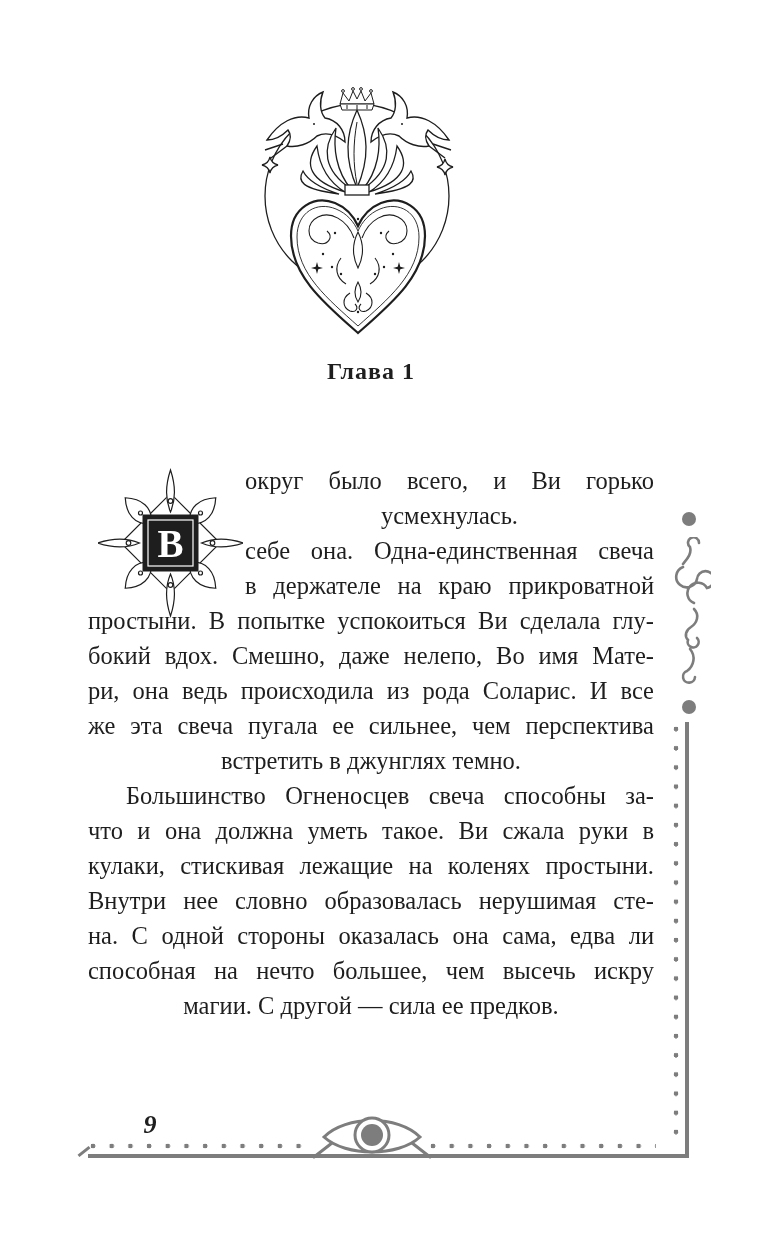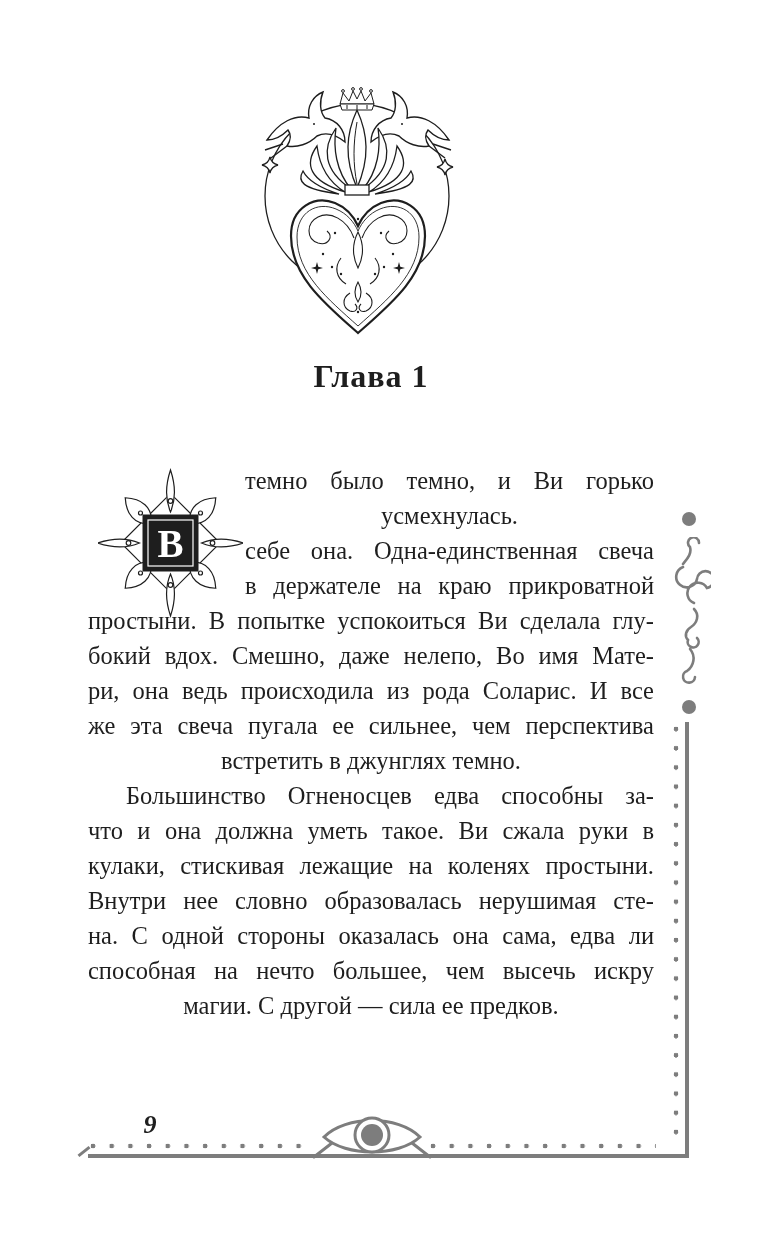--- a/index.html
+++ b/index.html
@@ -14,21 +14,21 @@
     color:var(--ink);overflow:hidden;
   }
   .page{position:relative;width:768px;height:1240px;background:var(--bg);}
 
   
   .ornament-top{position:absolute;left:233px;top:86px;width:250px;height:250px;}
 
   
   .chapter-title{
     position:absolute;left:88px;top:358px;width:566px;margin:0;
-    text-align:center;font-size:32px;font-weight:bold;letter-spacing:1px;
+    text-align:center;font-size:24px;font-weight:bold;letter-spacing:1px;
     color:var(--ink);
   }
 
   
   .text-block{
     position:absolute;left:88px;top:463px;width:566px;
     font-size:24.5px;
   }
   .ln{
     margin:0;height:35px;line-height:35px;
@@ -172,31 +172,31 @@
             <circle cx="30" cy="-30" r="2"></circle>
           <circle cx="30" cy="30" r="2"></circle>
             <circle cx="-30" cy="30" r="2"></circle>
           <rect x="-28" y="-28.5" width="56" height="57" fill="#1e1e1e" stroke="none"></rect>
           <rect x="-22.5" y="-23" width="45" height="46" stroke="#fff" stroke-width="1.2"></rect>
           <text y="14" text-anchor="middle" font-size="39" font-weight="bold" fill="#fff" stroke="none">В</text>
         </g>
       </svg>
     </div>
 
-    <p class="ln j cap">темно было темно, и Ви горько</p>
+    <p class="ln j cap">округ было всего, и Ви горько</p>
     <p class="ln l cap">усмехнулась.</p>
     <p class="ln j cap">себе она. Одна-единственная свеча</p>
     <p class="ln j cap">в держателе на краю прикроватной</p>
     <p class="ln j">простыни. В попытке успокоиться Ви сделала глу-</p>
     <p class="ln j">бокий вдох. Смешно, даже нелепо, Во имя Мате-</p>
     <p class="ln j">ри, она ведь происходила из рода Соларис. И все</p>
     <p class="ln j">же эта свеча пугала ее сильнее, чем перспектива</p>
     <p class="ln l">встретить в джунглях темно.</p>
 
-    <p class="ln j ind">Большинство Огненосцев едва способны за-</p>
+    <p class="ln j ind">Большинство Огненосцев свеча способны за-</p>
     <p class="ln j">что и она должна уметь такое. Ви сжала руки в</p>
     <p class="ln j">кулаки, стискивая лежащие на коленях простыни.</p>
     <p class="ln j">Внутри нее словно образовалась нерушимая сте-</p>
     <p class="ln j">на. С одной стороны оказалась она сама, едва ли</p>
     <p class="ln j">способная на нечто большее, чем высечь искру</p>
     <p class="ln l">магии. С другой — сила ее предков.</p>
   </div>
 
   <p class="page-number">9</p>
   <div class="rule-tick"></div>

